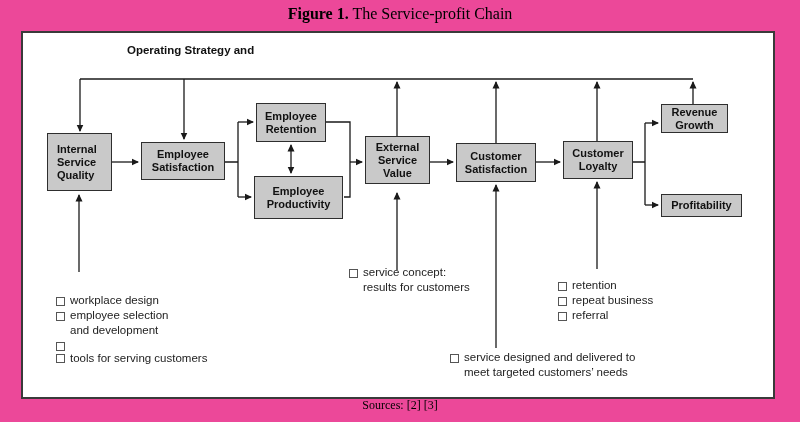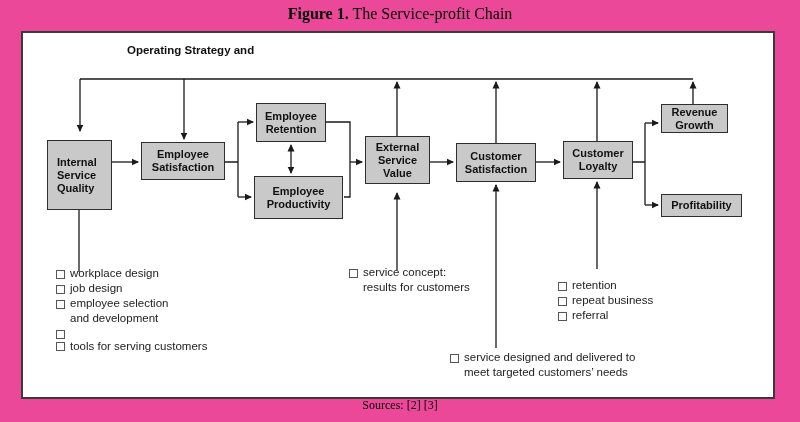--- a/index.html
+++ b/index.html
@@ -74,52 +74,45 @@
       <path d="M56,239 V162" marker-end="url(#ah)"></path>
       <path d="M374,237 V160" marker-end="url(#ah)"></path>
       <path d="M473,315 V152" marker-end="url(#ah)"></path>
       <path d="M574,236 V149" marker-end="url(#ah)"></path>
     </svg>
 
     <div class="heading">
       <div>Operating Strategy and</div>
     </div>
 
-    <div class="node ta-left" style="left:24px;top:107px;width:65px;height:70px">Internal
+    <div class="node ta-left" style="left:24px;top:100px;width:65px;height:58px">Internal
 Service
 Quality</div>
     <div class="node" style="left:118px;top:109px;width:84px;height:38px">Employee
 Satisfaction</div>
     <div class="node" style="left:233px;top:70px;width:70px;height:39px">Employee
 Retention</div>
     <div class="node" style="left:231px;top:143px;width:89px;height:43px">Employee
 Productivity</div>
     <div class="node" style="left:342px;top:103px;width:65px;height:48px">External
 Service
 Value</div>
     <div class="node" style="left:433px;top:110px;width:80px;height:39px">Customer
 Satisfaction</div>
     <div class="node" style="left:540px;top:108px;width:70px;height:38px">Customer
 Loyalty</div>
     <div class="node" style="left:638px;top:71px;width:67px;height:29px">Revenue
 Growth</div>
     <div class="node" style="left:638px;top:161px;width:81px;height:23px">Profitability</div>
 
-    <div class="blist" style="left:33px;top:233px">
+    <div class="blist" style="left:33px;top:260px">
       <div class="li">
         <span class="cb"></span>
         <span class="lt">
             <span class="l">workplace design</span>
-            <span class="l"></span>
-          </span>
-      </div>
-      <div class="li">
-        <span class="cb"></span>
-        <span class="lt">
-            <span class="l">job design</span>
             <span class="l"></span>
           </span>
       </div>
       <div class="li">
         <span class="cb"></span>
         <span class="lt">
             <span class="l">employee selection</span>
             <span class="l">and development</span>
           </span>
       </div>

